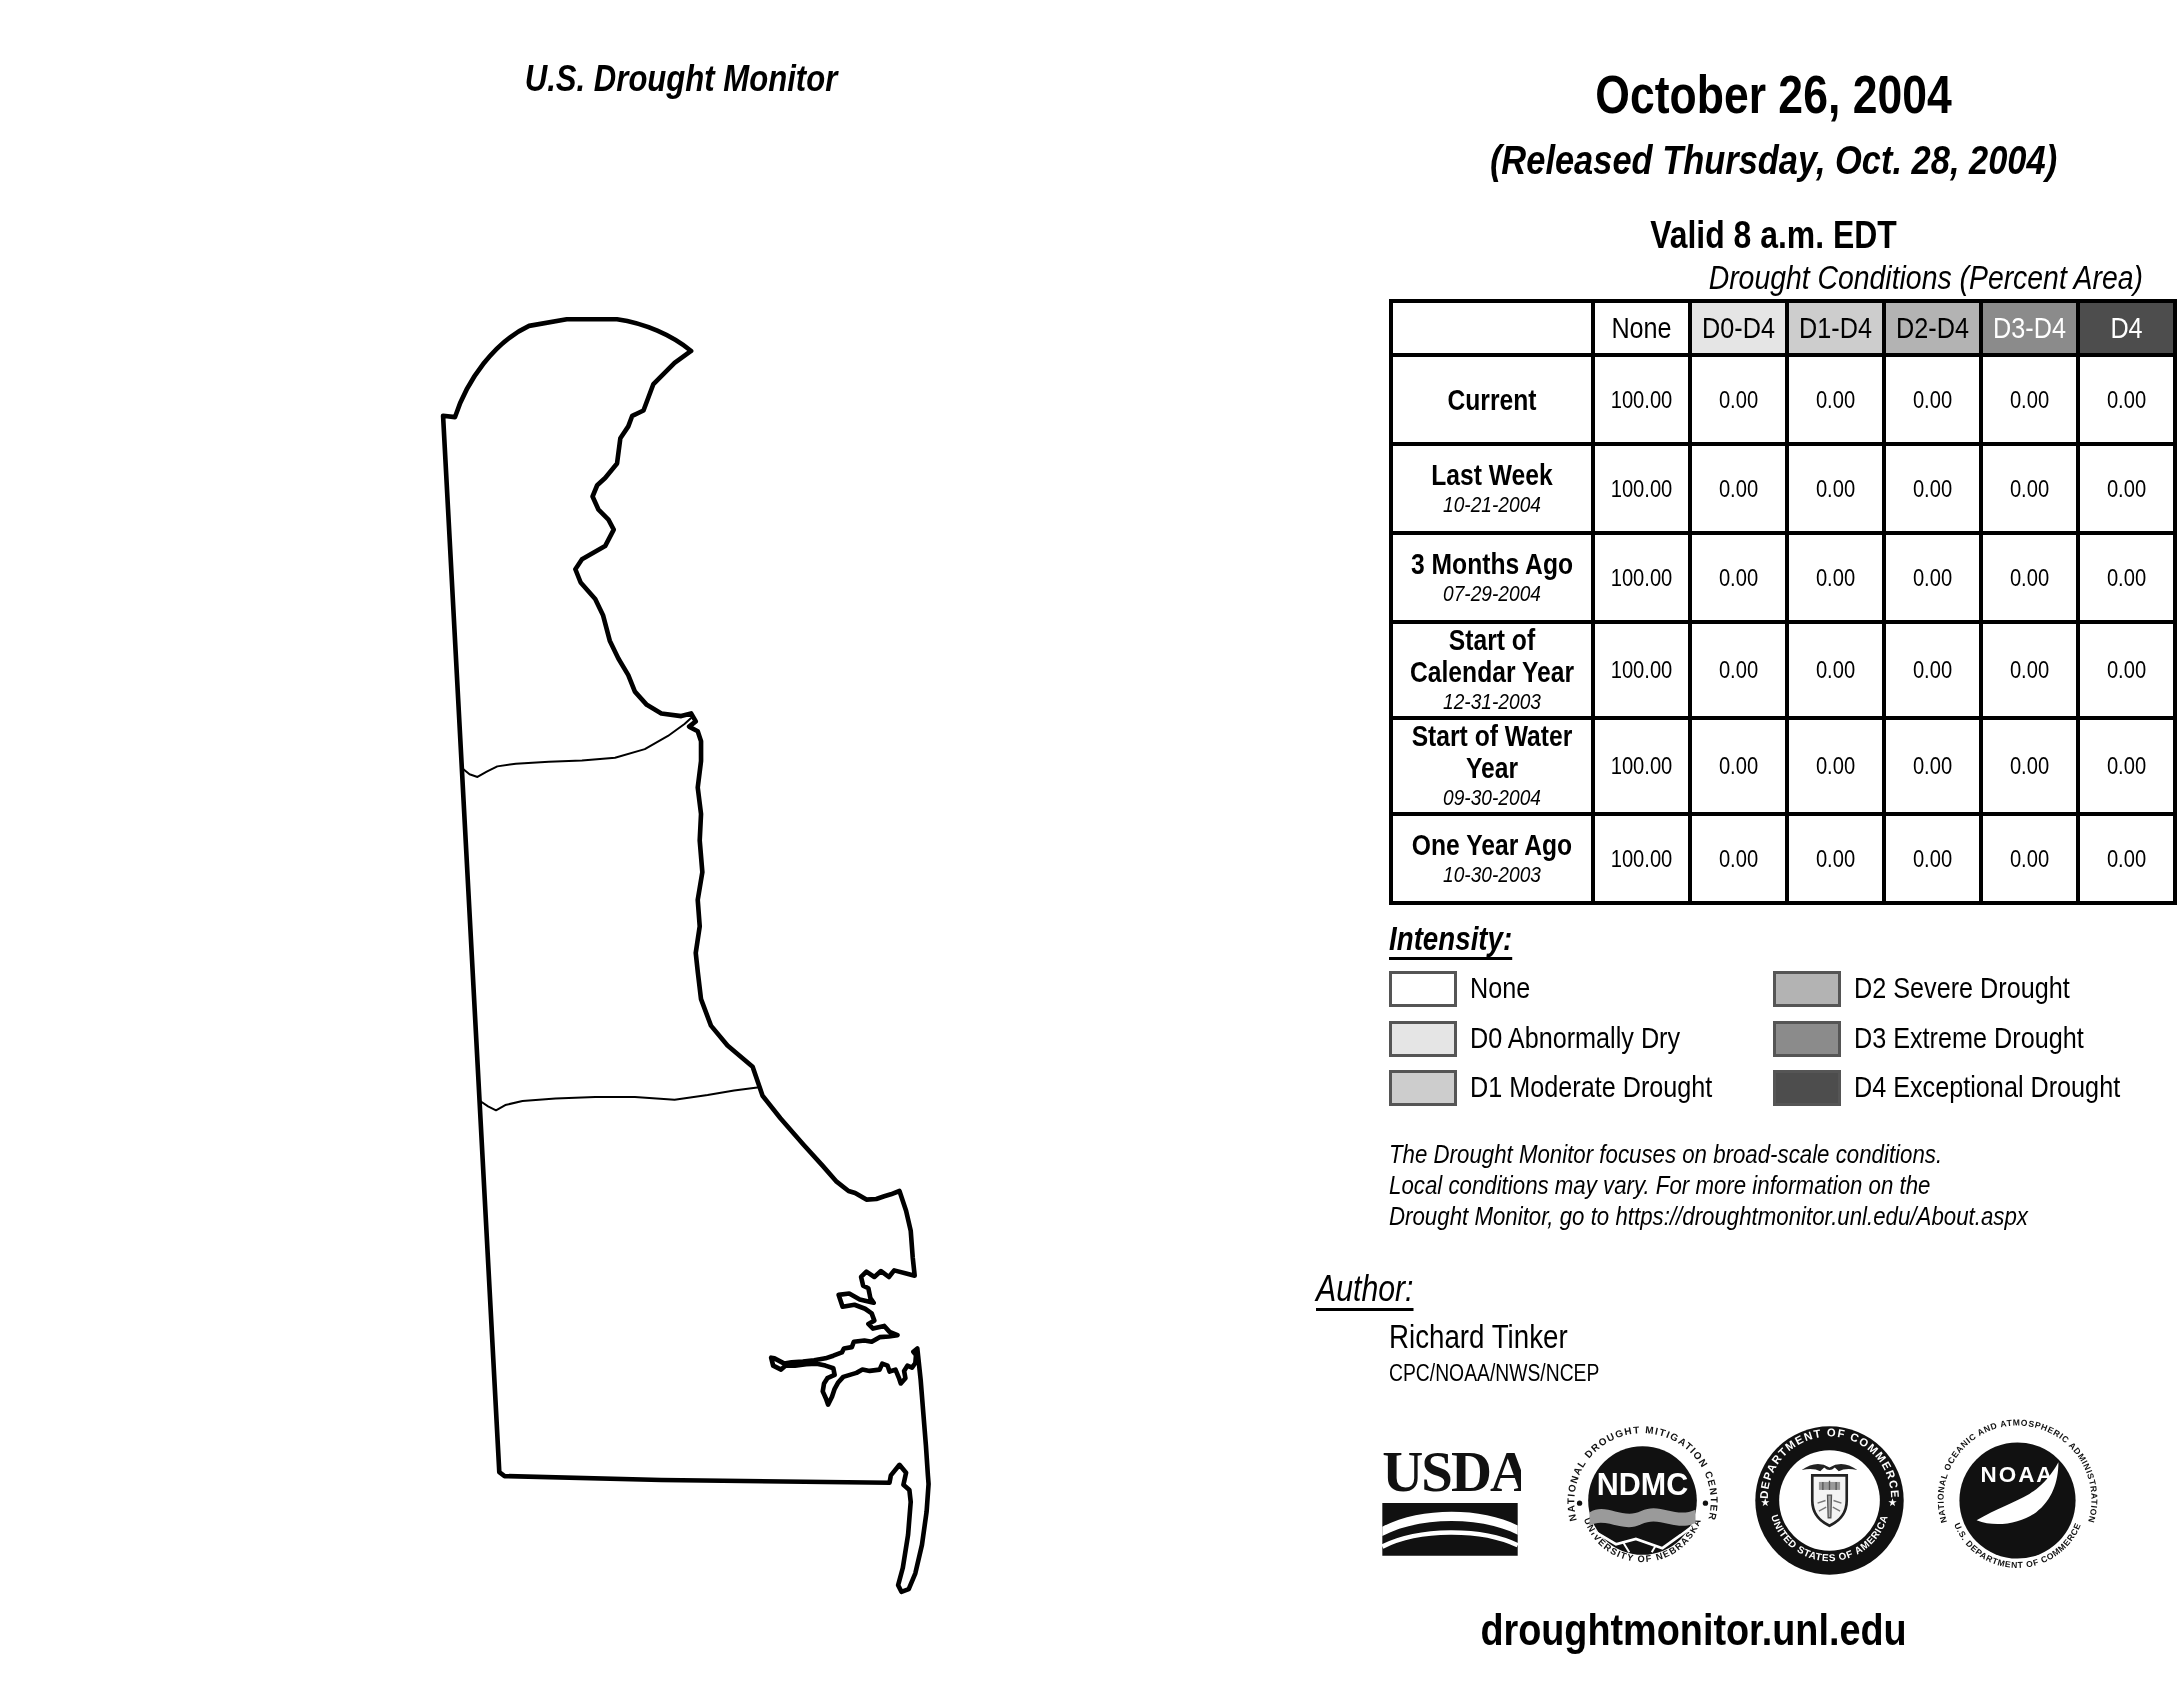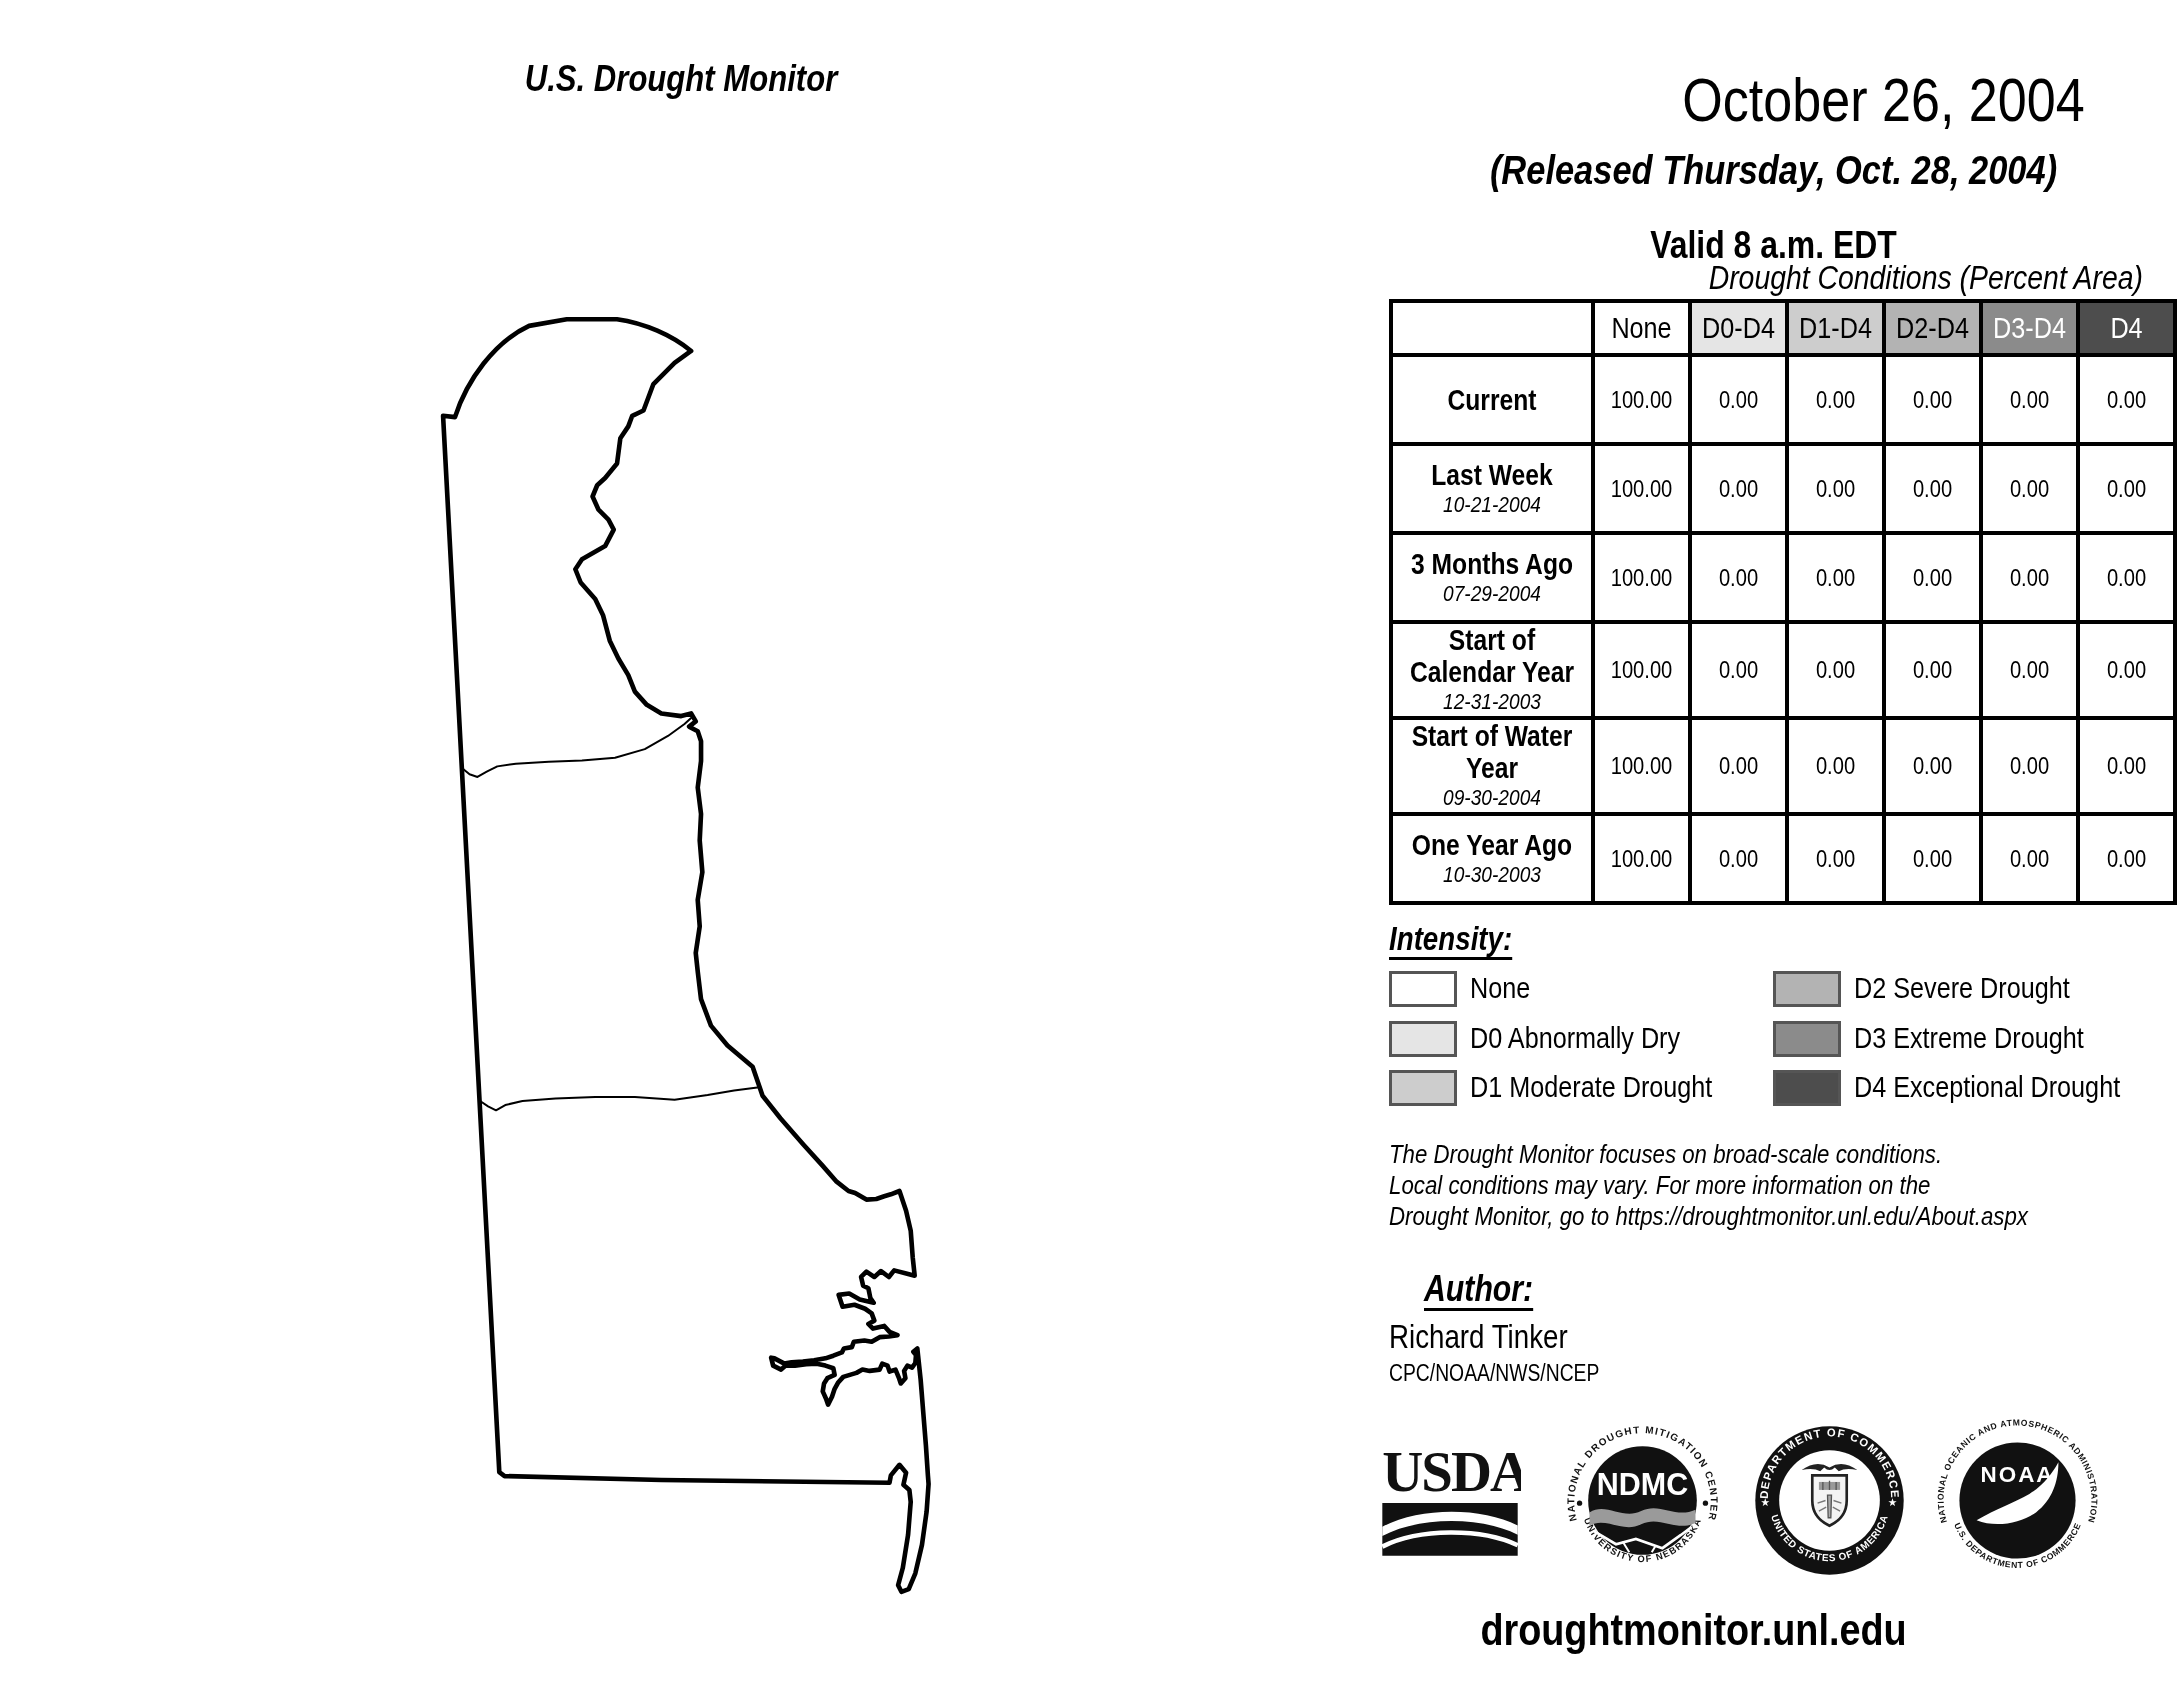--- a/index.html
+++ b/index.html
@@ -11,21 +11,21 @@
   .sql{display:block;transform:scaleX(.84);transform-origin:0 50%;white-space:nowrap;}
   .sqr{display:block;transform:scaleX(.86);transform-origin:100% 50%;white-space:nowrap;}
 
   
   .title-wrap{left:284px;top:58px;width:794px;text-align:center;}
   .title-line1{font-size:37px;font-weight:700;font-style:italic;letter-spacing:0;}
   .title-line2{font-size:87px;font-weight:700;margin-top:12px;letter-spacing:-1.3px;}
 
   
   .date-wrap{left:1403px;top:64px;width:741px;text-align:center;}
-  .date-main{font-size:62px;font-weight:400;text-align:right;}
+  .date-main{font-size:53px;font-weight:700;}
   .date-released{font-size:41px;font-weight:700;font-style:italic;margin-top:12px;}
   .date-valid{font-size:38px;font-weight:700;margin-top:30px;}
 
   
   .tbl-caption{left:1389px;top:259px;width:754px;text-align:right;font-size:33px;font-style:italic;}
 
   
   table.dm{position:absolute;left:1389px;top:299px;border-collapse:collapse;table-layout:fixed;}
   table.dm td,table.dm th{border:4px solid #000;padding:0;overflow:hidden;vertical-align:middle;text-align:center;}
   td.corner{border:none;background:#fff;}
@@ -40,21 +40,21 @@
   .intensity{left:1389px;top:920px;font-size:33px;font-style:italic;font-weight:600;
              text-decoration:underline;text-underline-offset:6.6px;text-decoration-thickness:3.3px;}
   .leg-item{position:absolute;height:37px;}
   .leg-sw{position:absolute;left:0;top:0;width:62px;height:30px;border:3.3px solid #555;}
   .leg-lab{position:absolute;left:81px;top:-4px;height:41px;line-height:41px;font-size:30px;}
 
   
   .disc{left:1389px;top:1139px;font-size:26.5px;font-style:italic;line-height:31px;}
 
   
-  .author-head{left:1424px;top:1268px;font-size:36px;font-style:italic;font-weight:700;
+  .author-head{left:1316px;top:1268px;font-size:36px;font-style:italic;font-weight:400;
                text-decoration:underline;text-underline-offset:6.6px;text-decoration-thickness:3.3px;}
   .author-name{left:1389px;top:1318px;font-size:33px;}
   .author-org{left:1389px;top:1360px;font-size:23px;}
 
   
   .site-url{left:1396px;top:1604px;width:595px;text-align:center;font-size:45px;font-weight:700;}
 
   
   .logo{position:absolute;}
 </style>

